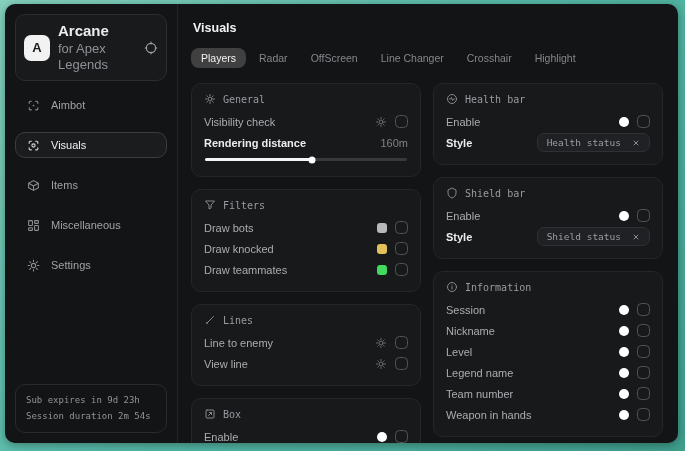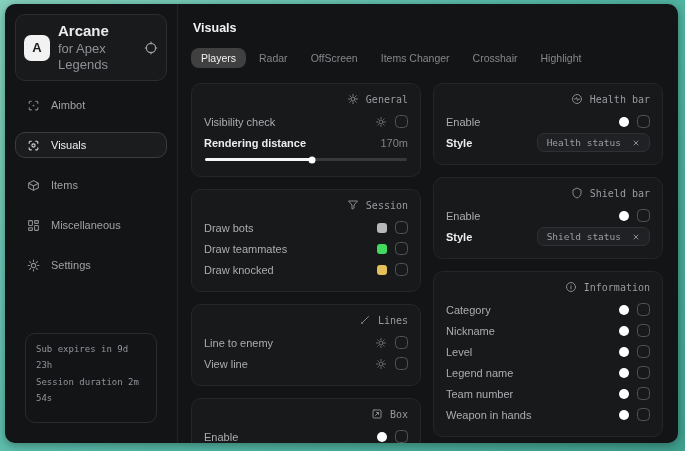--- a/index.html
+++ b/index.html
@@ -34,38 +34,37 @@
     display:flex; align-items:center; gap:11px;
     margin:7px 10px; padding:5.5px 11px;
     border:1px solid transparent; border-radius:10px;
     font-size:11px; color:#9fa2a6; cursor:pointer;
   }
   .nav-item .nv-icon { display:flex; color:#8b8e92; }
   .nav-item.active { color:#f0f0f0; border-color:#3a3c3f; background:#1b1c1e; }
   .nav-item.active .nv-icon { color:#d8d8d8; }
   .side-spacer { flex:1; }
   .side-footer {
-    margin:20px; padding:7px 10px 16px;
+    margin:10px; padding:7px 10px 8px;
     border:1px solid #2a2b2e; border-radius:10px;
     font-family:"DejaVu Sans Mono", monospace; font-size:9px; color:#90949a; line-height:1.8;
   }
   
   .main { flex:1; padding:15px 15px 0 13px; display:flex; flex-direction:column; overflow:hidden; }
   .main-title { font-size:12.5px; font-weight:bold; color:#f2f2f2; margin:2px 0 13px 2px; }
   .tabs { display:flex; gap:3px; margin-bottom:15px; }
   .tab { padding:4px 10px; font-size:10.5px; color:#84878b; border-radius:8px; cursor:pointer; white-space:nowrap; }
   .tab.active { background:#404040; color:#f2f2f2; }
   .columns { display:flex; gap:12px; flex:1; overflow:hidden; align-items:flex-start; }
   .col { flex:1; display:flex; flex-direction:column; gap:12px; }
   .card { width:100%; background:#18191b; border:1px solid #242629; border-radius:10px; padding:9px 12px 11px; }
   .card-header {
     display:flex; align-items:center; gap:7px;
     font-family:"DejaVu Sans Mono", monospace; font-size:10px; color:#989ca0;
     margin-bottom:6px;
-    justify-content:flex-end;
   }
   .card-header .ch-icon { display:flex; color:#85898d; }
   .row { display:flex; align-items:center; justify-content:space-between; min-height:21px; font-size:11px; color:#aaadb0; }
   .row-label.strong { color:#ededee; font-weight:bold; }
   .row-value { font-size:11px; color:#7f8387; }
   .controls { display:flex; align-items:center; gap:8px; }
   .swatch { width:10px; height:10px; border-radius:3px; cursor:pointer; }
   .swatch.round { border-radius:50%; }
   .checkbox { width:13px; height:13px; border:1.5px solid #515458; border-radius:4.5px; background:transparent; cursor:pointer; }
   .mini-icon { display:flex; color:#6f7377; cursor:pointer; }
@@ -161,21 +160,21 @@
     </div>
   </aside>
 
   <section class="main">
     <h1 class="main-title">Visuals</h1>
 
     <div class="tabs">
       <span class="tab active">Players</span>
       <span class="tab">Radar</span>
       <span class="tab">OffScreen</span>
-      <span class="tab">Items Changer</span>
+      <span class="tab">Line Changer</span>
       <span class="tab">Crosshair</span>
       <span class="tab">Highlight</span>
     </div>
 
     <div class="columns">
 
       <div class="col">
 
         <div class="card">
           <div class="card-header">
@@ -194,55 +193,55 @@
                 <svg width="12" height="12" viewBox="0 0 24 24" fill="none" stroke="currentColor" stroke-width="2" stroke-linecap="round">
                     <circle cx="12" cy="12" r="4"></circle>
                     <path d="M12 3v2M12 19v2M3 12h2M19 12h2M5.6 5.6l1.4 1.4M17 17l1.4 1.4M5.6 18.4L7 17M17 7l1.4-1.4"></path>
                   </svg>
               </span>
               <span class="checkbox"></span>
             </span>
           </div>
           <div class="row">
             <span class="row-label strong">Rendering distance</span>
-            <span class="row-value">170m</span>
+            <span class="row-value">160m</span>
           </div>
           <div class="slider">
             <div class="slider-fill"></div>
             <div class="slider-thumb"></div>
           </div>
         </div>
 
         <div class="card">
           <div class="card-header">
             <span class="ch-icon">
               <svg width="12" height="12" viewBox="0 0 24 24" fill="none" stroke="currentColor" stroke-width="2" stroke-linejoin="round">
                   <path d="M3 4h18l-7 8v6l-4 2v-8L3 4z"></path>
                 </svg>
             </span>
-            <span>Session</span>
+            <span>Filters</span>
           </div>
           <div class="row">
             <span class="row-label">Draw bots</span>
             <span class="controls">
               <span class="swatch" style="background:#b8b8b8"></span>
               <span class="checkbox"></span>
             </span>
           </div>
           <div class="row">
+            <span class="row-label">Draw knocked</span>
+            <span class="controls">
+              <span class="swatch" style="background:#e3c05a"></span>
+              <span class="checkbox"></span>
+            </span>
+          </div>
+          <div class="row">
             <span class="row-label">Draw teammates</span>
             <span class="controls">
               <span class="swatch" style="background:#43d95e"></span>
-              <span class="checkbox"></span>
-            </span>
-          </div>
-          <div class="row">
-            <span class="row-label">Draw knocked</span>
-            <span class="controls">
-              <span class="swatch" style="background:#e3c05a"></span>
               <span class="checkbox"></span>
             </span>
           </div>
         </div>
 
         <div class="card">
           <div class="card-header">
             <span class="ch-icon">
               <svg width="12" height="12" viewBox="0 0 24 24" fill="none" stroke="currentColor" stroke-width="2" stroke-linecap="round">
                   <path d="M7 17L19 5"></path>
@@ -363,21 +362,21 @@
           <div class="card-header">
             <span class="ch-icon">
               <svg width="12" height="12" viewBox="0 0 24 24" fill="none" stroke="currentColor" stroke-width="2" stroke-linecap="round">
                   <circle cx="12" cy="12" r="9"></circle>
                   <path d="M12 8h.01M12 11v5"></path>
                 </svg>
             </span>
             <span>Information</span>
           </div>
           <div class="row">
-            <span class="row-label">Category</span>
+            <span class="row-label">Session</span>
             <span class="controls">
                 <span class="swatch round" style="background:#ffffff"></span>
                 <span class="checkbox"></span>
               </span>
           </div>
           <div class="row">
             <span class="row-label">Nickname</span>
             <span class="controls">
                 <span class="swatch round" style="background:#ffffff"></span>
                 <span class="checkbox"></span>

